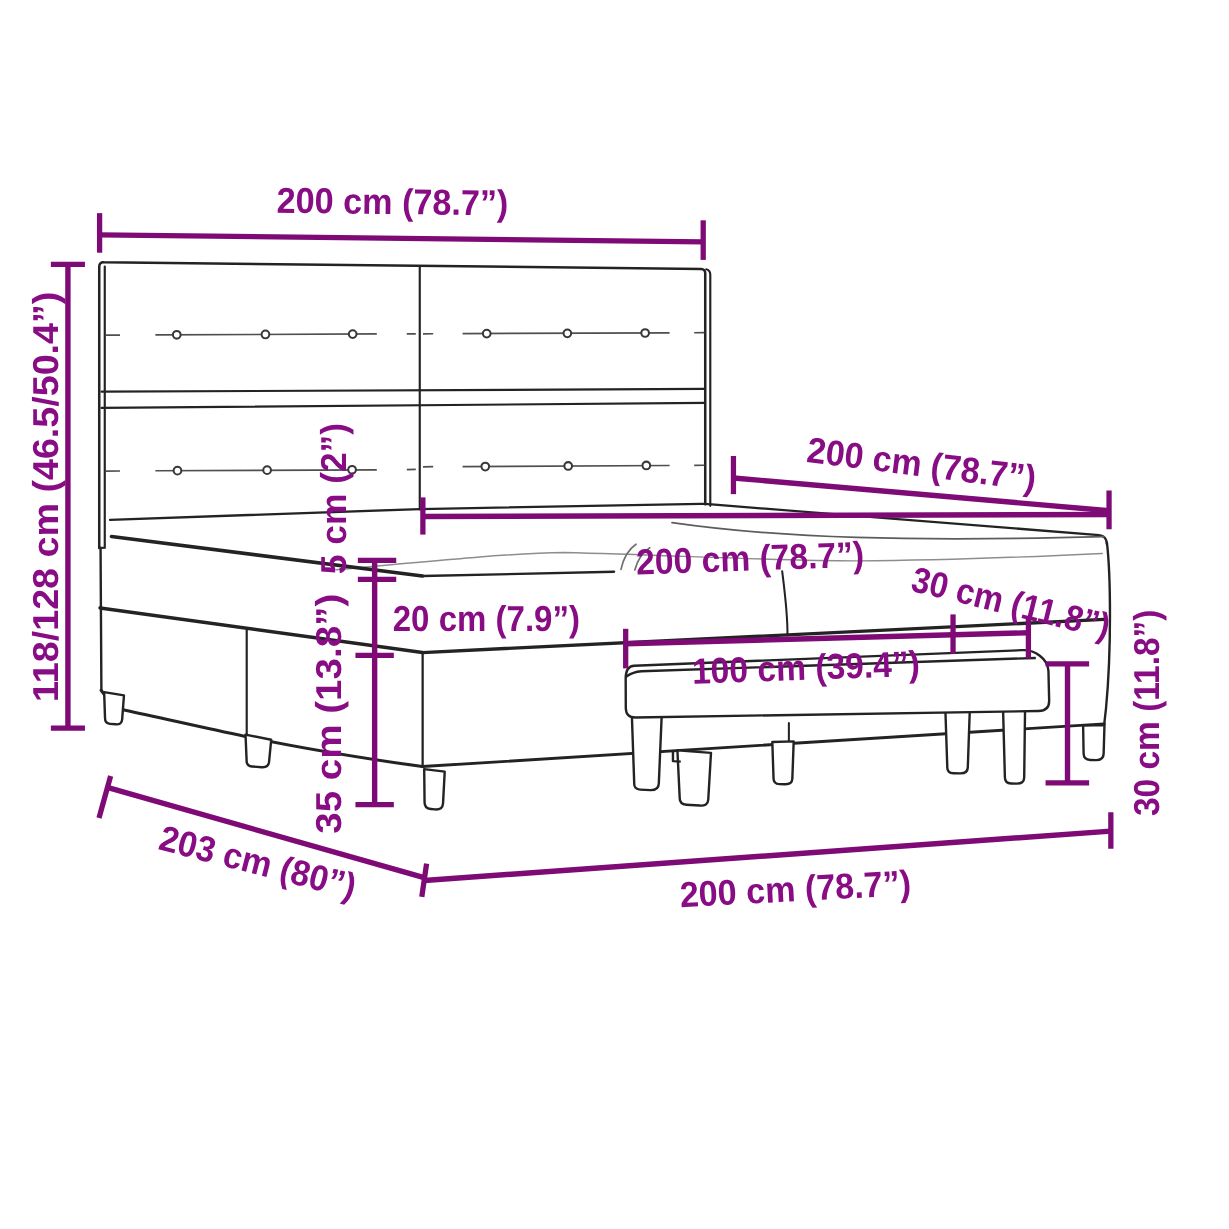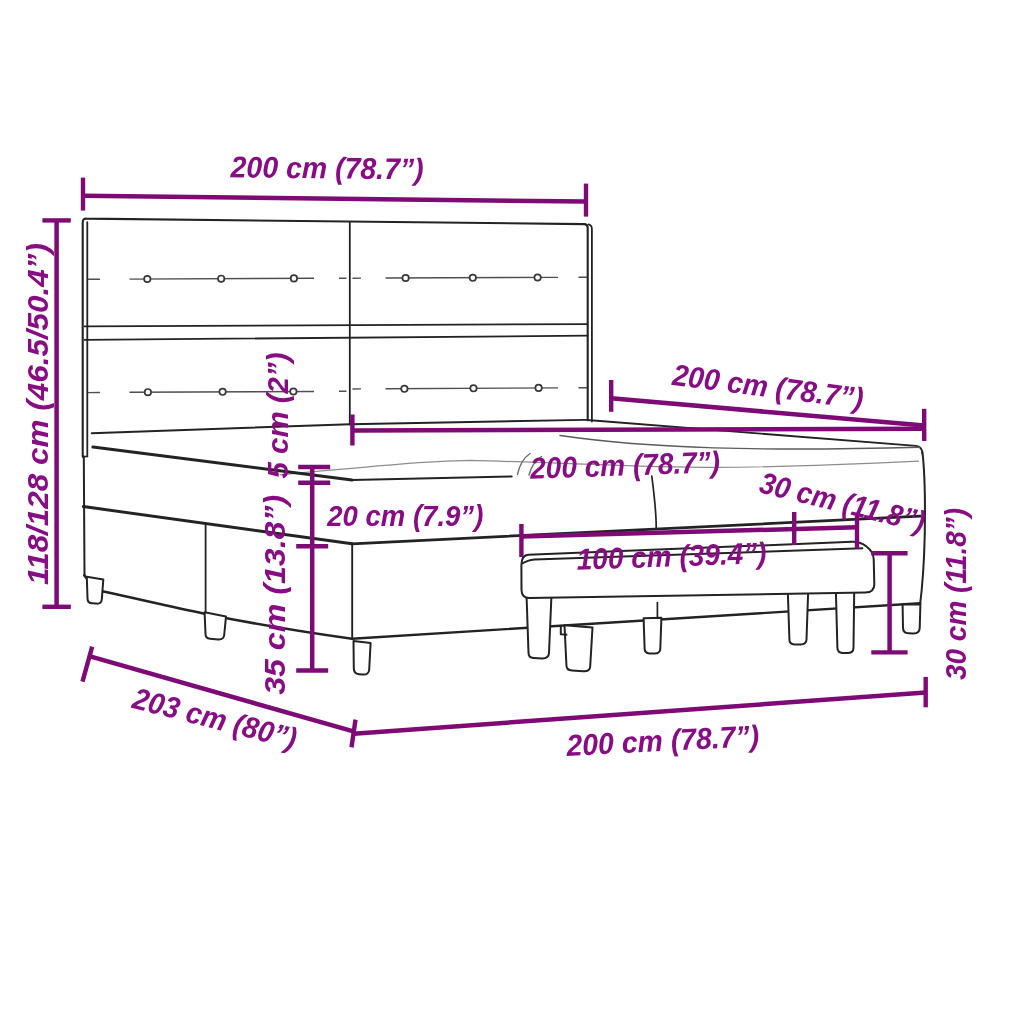--- a/index.html
+++ b/index.html
@@ -1,16 +1,16 @@
 <!DOCTYPE html>
 <html><head>
 <meta charset="utf-8">
 <style>
   html,body{margin:0;padding:0;background:#ffffff;}
-  .wrap{width:1024px;height:1024px;position:relative;overflow:hidden;font-style:italic;}
+  .wrap{width:1024px;height:1024px;position:relative;overflow:hidden;}
   text{font-family:"Liberation Sans", sans-serif;font-weight:bold;fill:#880C84;}
 </style>
 </head>
 <body>
 <div class="wrap">
 <svg width="1024" height="1024" viewBox="0 0 1024 1024">
   <rect x="0" y="0" width="1024" height="1024" fill="#ffffff"></rect>
 
   <g stroke="#232323" fill="none" stroke-linecap="round">
 

